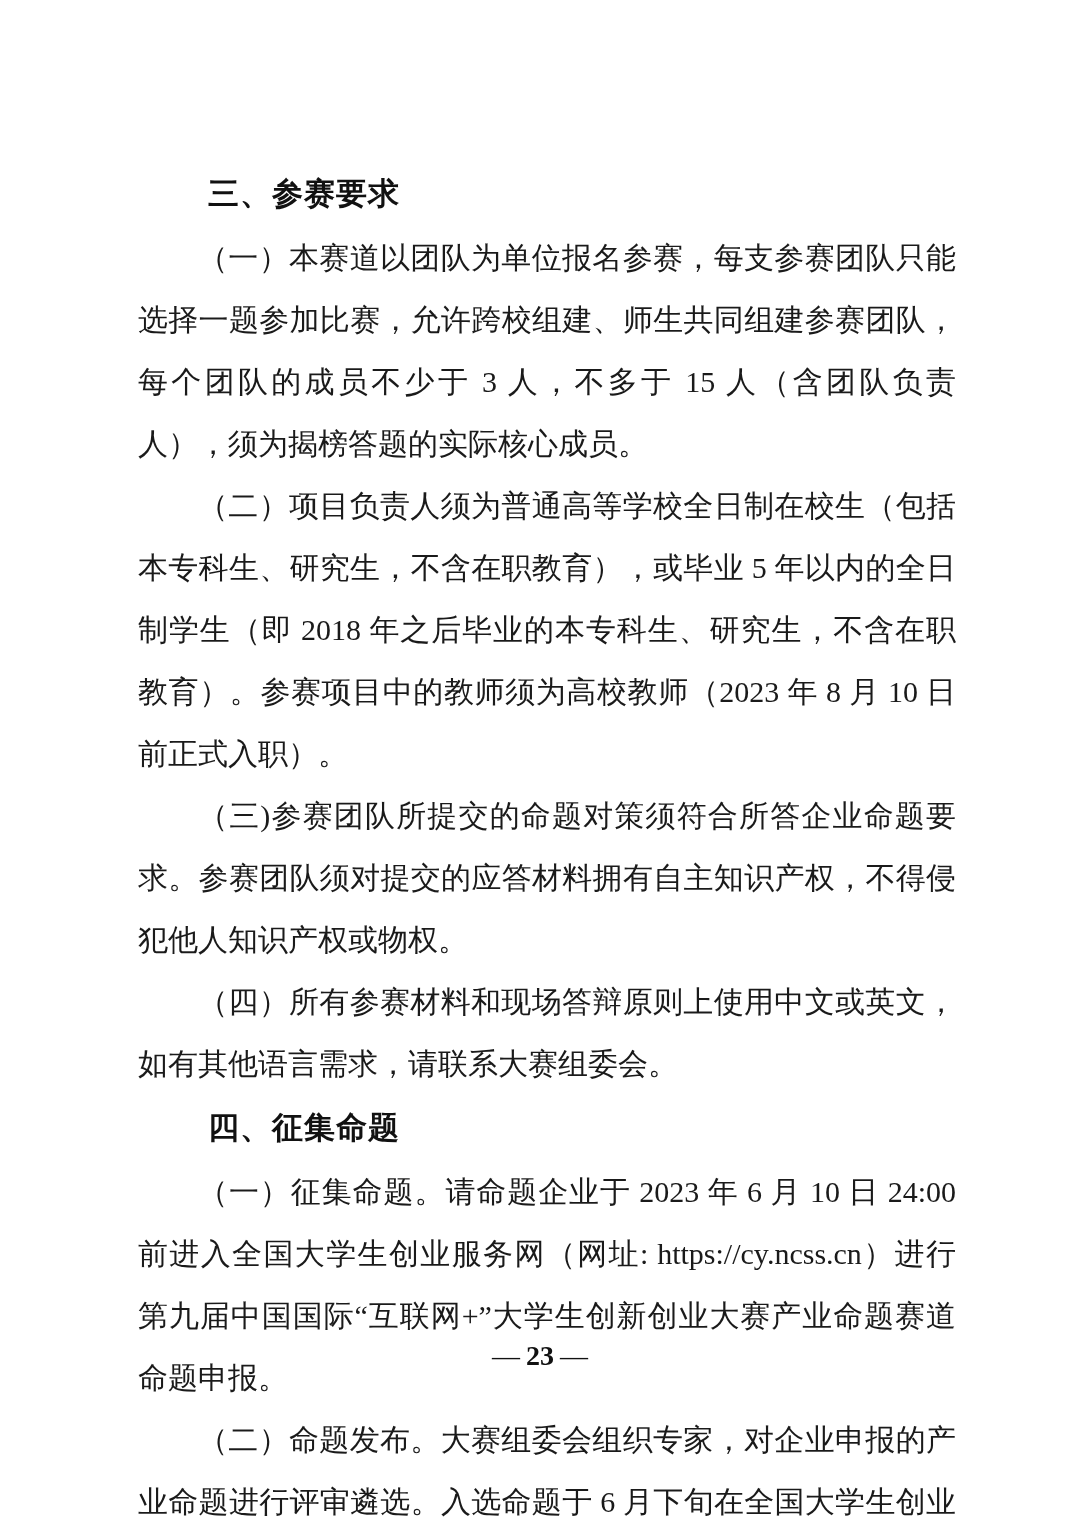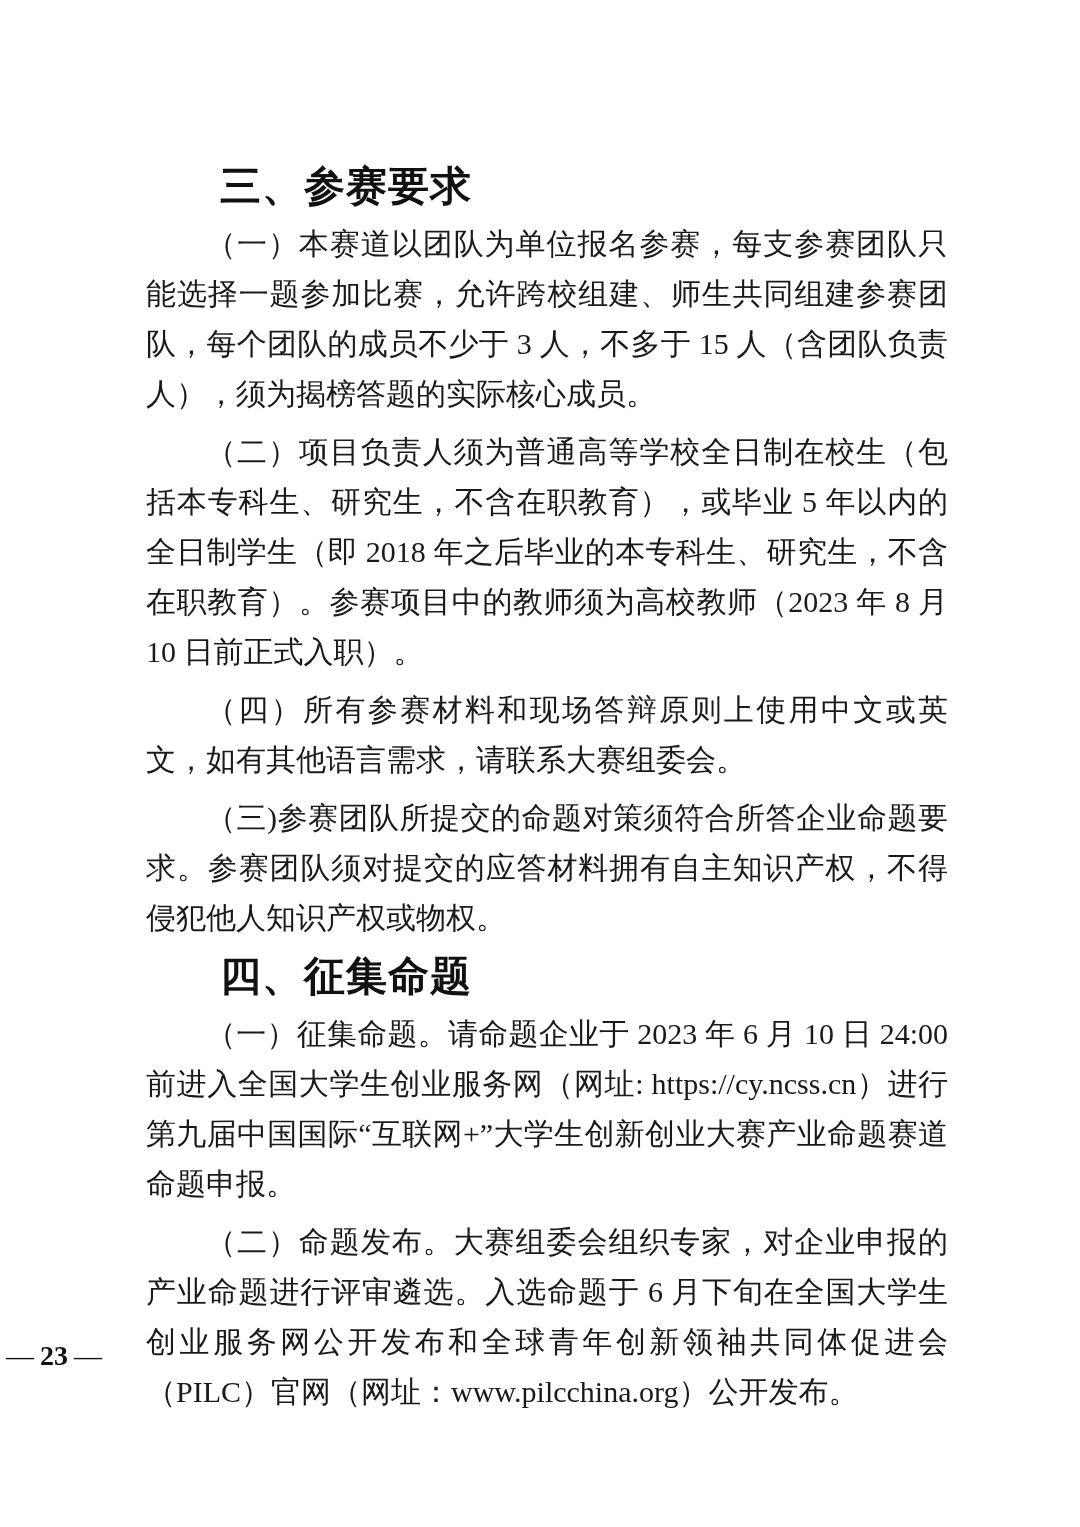--- a/index.html
+++ b/index.html
@@ -16,44 +16,45 @@
     font-family: "Liberation Serif", serif;
     color: #1a1a1a;
   }
   .content {
     position: absolute;
     left: 138px;
     top: 161px;
     width: 818px;
   }
   .heading {
-    margin: 0;
+    margin: 8px;
     font-family: "Liberation Sans", sans-serif;
     font-weight: bold;
-    font-size: 41px;
+    font-size: 31px;
     line-height: 50px;
     text-indent: 2em;
     color: #111111;
     letter-spacing: 1px;
   }
   .para {
-    margin: 8px;
+    margin: 0;
     font-family: "Liberation Serif", serif;
     font-size: 30px;
-    line-height: 50px;
+    line-height: 62px;
     text-align: justify;
     text-justify: inter-character;
     text-indent: 2em;
     color: #1a1a1a;
   }
   .footer {
     position: absolute;
     top: 1336px;
     left: 0;
     width: 100%;
+    text-align: center;
     font-family: "Liberation Serif", serif;
     font-size: 28px;
     line-height: 40px;
     color: #111111;
   }
   .footer .dash {
     font-weight: normal;
     padding: 0 6px;
   }
   .footer .page-num {
@@ -65,23 +66,23 @@
 
 <div class="page">
 
   <div class="content">
     <h2 class="heading">三、参赛要求</h2>
 
     <p class="para">（一）本赛道以团队为单位报名参赛，每支参赛团队只能选择一题参加比赛，允许跨校组建、师生共同组建参赛团队，每个团队的成员不少于 3 人，不多于 15 人（含团队负责人），须为揭榜答题的实际核心成员。</p>
 
     <p class="para">（二）项目负责人须为普通高等学校全日制在校生（包括本专科生、研究生，不含在职教育），或毕业 5 年以内的全日制学生（即 2018 年之后毕业的本专科生、研究生，不含在职教育）。参赛项目中的教师须为高校教师（2023 年 8 月 10 日前正式入职）。</p>
 
+    <p class="para">（三)参赛团队所提交的命题对策须符合所答企业命题要求。参赛团队须对提交的应答材料拥有自主知识产权，不得侵犯他人知识产权或物权。</p>
+
     <p class="para">（四）所有参赛材料和现场答辩原则上使用中文或英文，如有其他语言需求，请联系大赛组委会。</p>
-
-    <p class="para">（三)参赛团队所提交的命题对策须符合所答企业命题要求。参赛团队须对提交的应答材料拥有自主知识产权，不得侵犯他人知识产权或物权。</p>
 
     <h2 class="heading">四、征集命题</h2>
 
     <p class="para">（一）征集命题。请命题企业于 2023 年 6 月 10 日 24:00 前进入全国大学生创业服务网（网址: https://cy.ncss.cn）进行第九届中国国际“互联网+”大学生创新创业大赛产业命题赛道命题申报。</p>
 
     <p class="para">（二）命题发布。大赛组委会组织专家，对企业申报的产业命题进行评审遴选。入选命题于 6 月下旬在全国大学生创业服务网公开发布和全球青年创新领袖共同体促进会（PILC）官网（网址：www.pilcchina.org）公开发布。</p>
   </div>
 
   <div class="footer">
     <span class="dash">—</span><span class="page-num">23</span><span class="dash">—</span>

